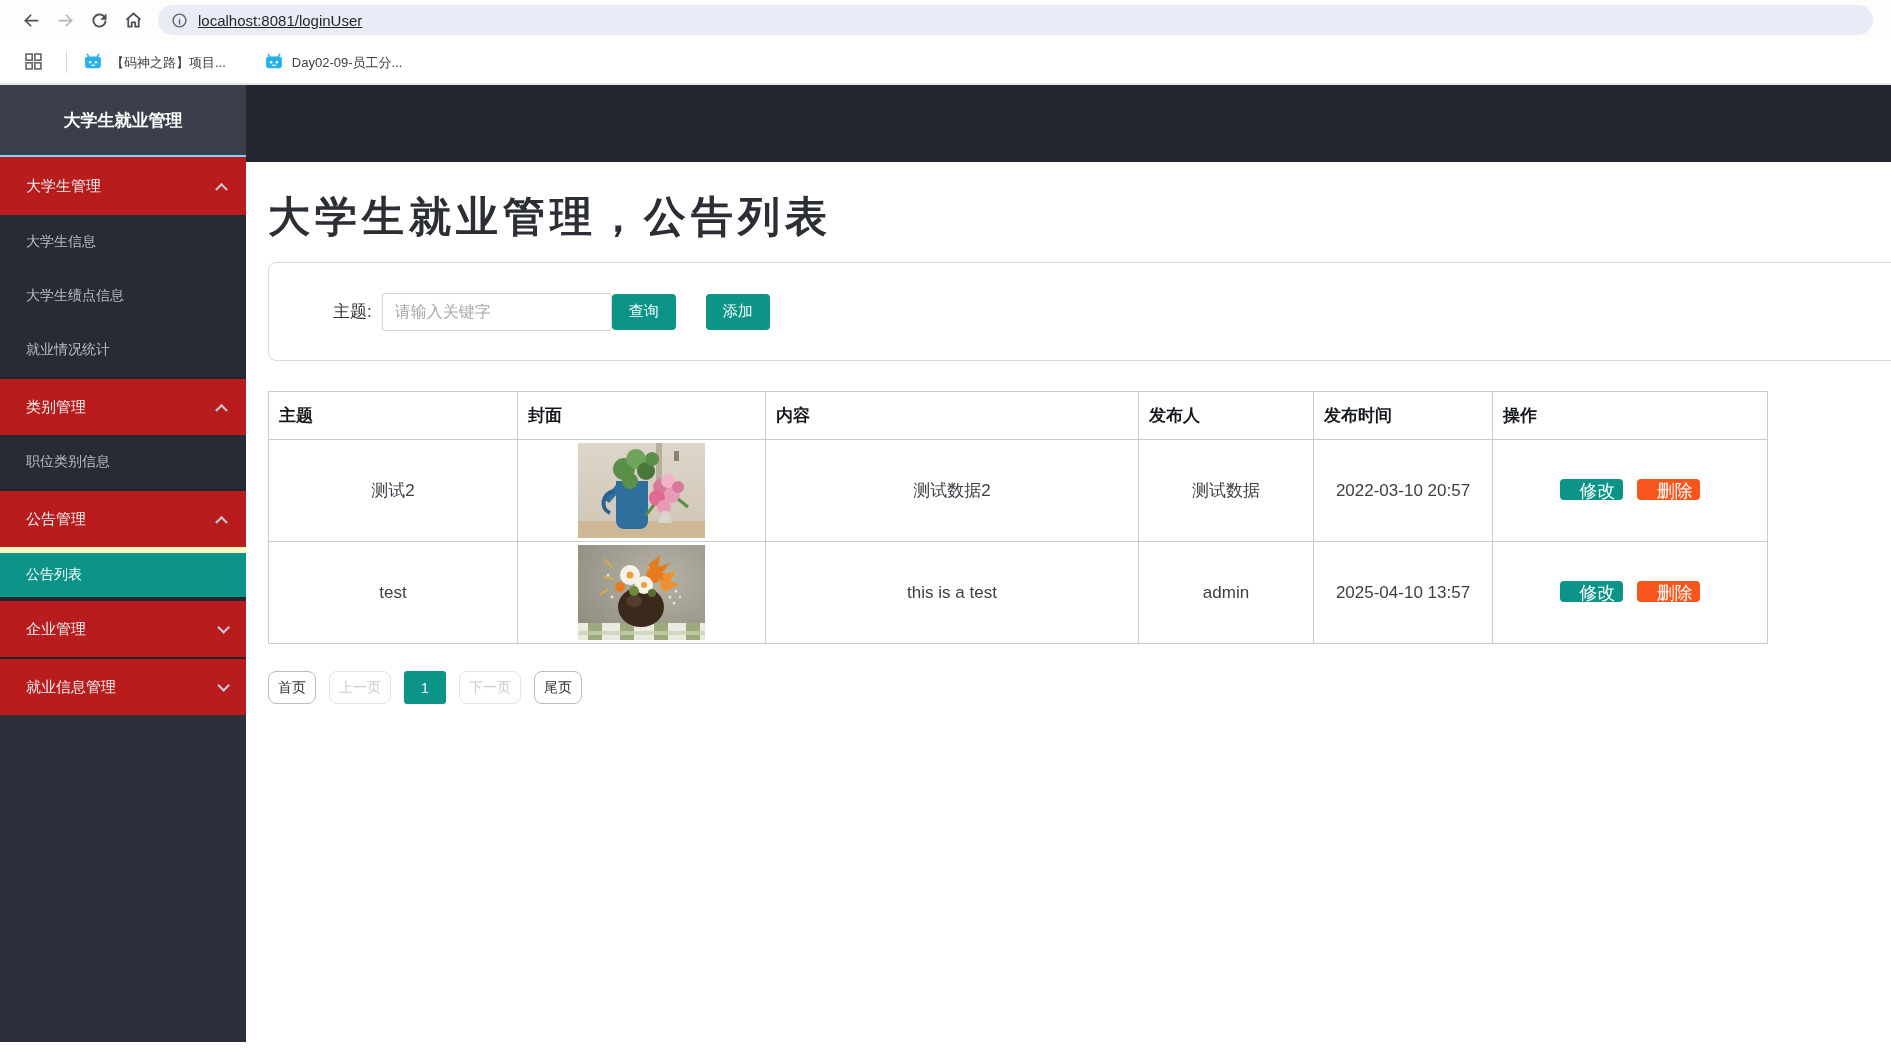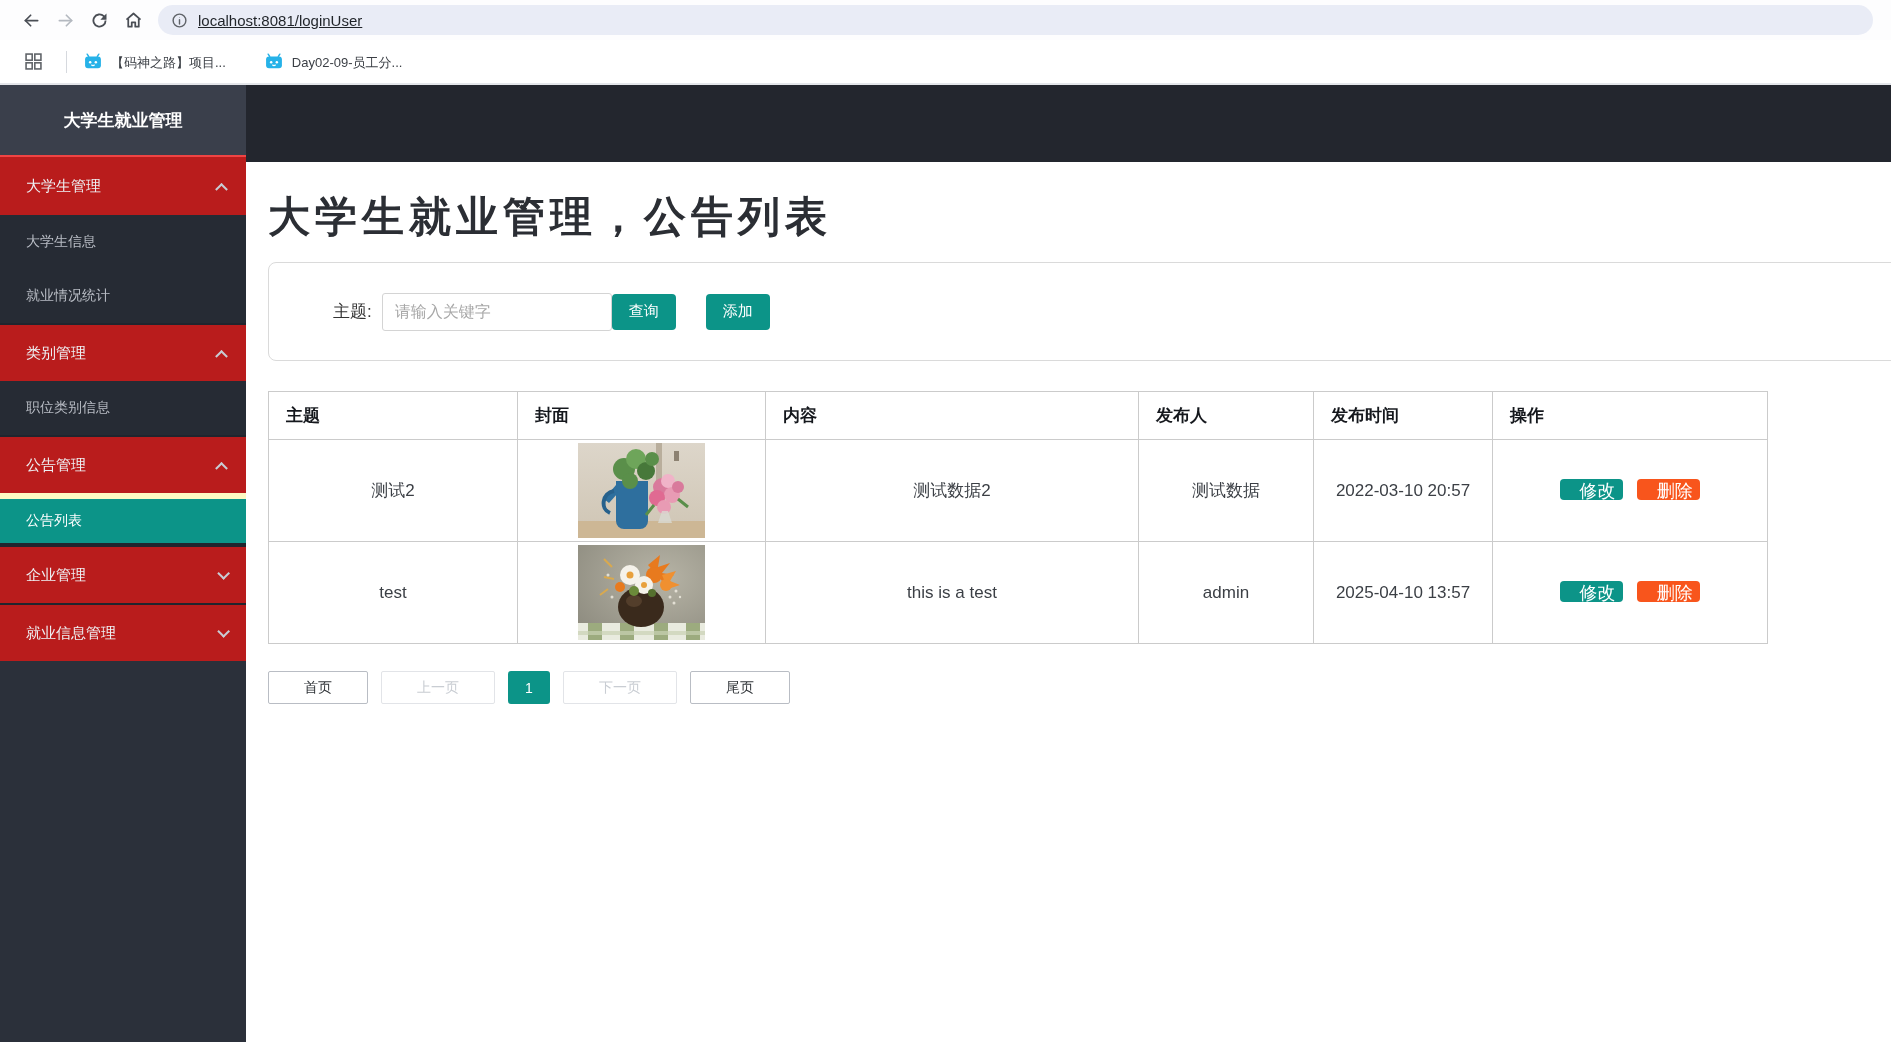--- a/index.html
+++ b/index.html
@@ -15,21 +15,21 @@
   .url-text { font-size:15px; color:#1f2328;text-decoration:underline; }
   .bookmarks { height:45px; display:flex; align-items:center; background:#fff; padding-left:16px; border-bottom:2px solid #e4e6ea; }
   .bm-sep { width:1px; height:22px; background:#d6d9de; margin:0 16px; }
   .bm-item { display:flex; align-items:flex-end; gap:8px; margin-right:38px; cursor:pointer; }
   .bm-label { font-size:13px; color:#3b3f45; }
 
   
   .app { display:flex; height:972px; }
   .sidebar { width:246px; height:957px; background:#2b303a; display:flex; flex-direction:column; flex-shrink:0; }
   .sb-title { height:72px; background:#3a3f4b; color:#fff; font-size:17px; font-weight:bold;
-              display:flex; align-items:center; justify-content:center; border-bottom:2px solid #ef4444; }
+              display:flex; align-items:center; justify-content:center; border-bottom:2px solid #7dd3fc; }
   .sb-section { height:58px; background:#b91c1c; color:#eef0f3; font-size:15px;
                 display:flex; align-items:center; padding:0 20px 0 26px; cursor:pointer;
                 border-top:2px solid #20252e; justify-content:space-between; }
   .sb-item { height:54px; background:#262b34; color:#b9bdc5; font-size:14px;
              display:flex; align-items:center; padding-left:26px; cursor:pointer; }
   .sb-item.active { height:52px; background:#0c9488; color:#fff; border-top:6px solid #fef9c3; border-bottom:2px solid #20252e; }
   .sb-fill { flex:1; background:#2b303a; }
   .chev { width:9px; height:9px; border-right:2px solid #c8ccd4; border-bottom:2px solid #c8ccd4; display:inline-block; }
   .chev.up { transform:rotate(-135deg) translate(-2px,-2px); }
   .chev.down { transform:rotate(45deg) translateY(-3px); }
@@ -48,30 +48,30 @@
                   margin-left:10px; padding:0 12px; font-size:16px; color:#333;
                   font-family:"Liberation Sans", sans-serif; outline:none; }
   .search-input::placeholder { color:#a8a8a8; }
   .btn-teal { background:#0c9488; color:#fff; border:none; border-radius:4px; width:64px; height:36px;
               font-size:15px; cursor:pointer; font-family:"Liberation Sans", sans-serif; }
   .btn-query { }
   .btn-add { margin-left:30px; }
 
   table.data { margin-top:30px; border-collapse:collapse; table-layout:fixed; width:1499px; }
   table.data th, table.data td { border:1px solid #cbcbcb; }
-  table.data th { height:48px; text-align:left; padding-left:17px; font-size:17px; color:#15181d; }
+  table.data th { height:48px; text-align:left; padding-left:10px; font-size:17px; color:#15181d; }
   table.data td { height:102px; text-align:center; vertical-align:middle; font-size:17px; color:#3b3f45;margin-left:12px; }
   .cover-svg { width:127px; height:95px; display:block; margin:3px auto; }
   .act-btn { width:63px; height:21px; border:none; border-radius:4px; color:#fff; font-size:18px;
              cursor:pointer; font-family:"Liberation Sans", sans-serif;padding-left:12px; }
   .act-edit { background:#0c9488; margin-right:10px; }
   .act-del { background:#f8551c; }
 
   .pagination { margin-top:27px; display:flex; align-items:center; gap:13px; }
-  .pg-btn { height:33px; padding:0 35px; background:#fff; border:1px solid #b9bdc4; border-radius:2px;
+  .pg-btn { height:33px; padding:0 9px; background:#fff; border:1px solid #b9bdc4; border-radius:8px;
             font-size:14px; color:#303438; cursor:pointer; font-family:"Liberation Sans", sans-serif; }
   .pg-btn.disabled { border-color:#e2e4e8; color:#c9cdd3; }
   .pg-btn.current { width:42px; padding:0; background:#0c9488; color:#fff; border:none; border-radius:3px; }
 </style>
 </head>
 <body>
 
 <div class="toolbar">
   <div class="nav-ic">
     <svg viewBox="0 0 24 24" fill="none" stroke="#4a4e55" stroke-width="2" stroke-linecap="round" stroke-linejoin="round">
@@ -145,20 +145,23 @@
 
   <div class="sidebar">
     <div class="sb-title">大学生就业管理</div>
 
     <div class="sb-section" style="border-top:none">
       <span>大学生管理</span>
       <span class="chev up"></span>
     </div>
     <div class="sb-item">
       <span>大学生信息</span>
+    </div>
+    <div class="sb-item">
+      <span>大学生绩点信息</span>
     </div>
     <div class="sb-item">
       <span>就业情况统计</span>
     </div>
 
     <div class="sb-section">
       <span>类别管理</span>
       <span class="chev up"></span>
     </div>
     <div class="sb-item">

